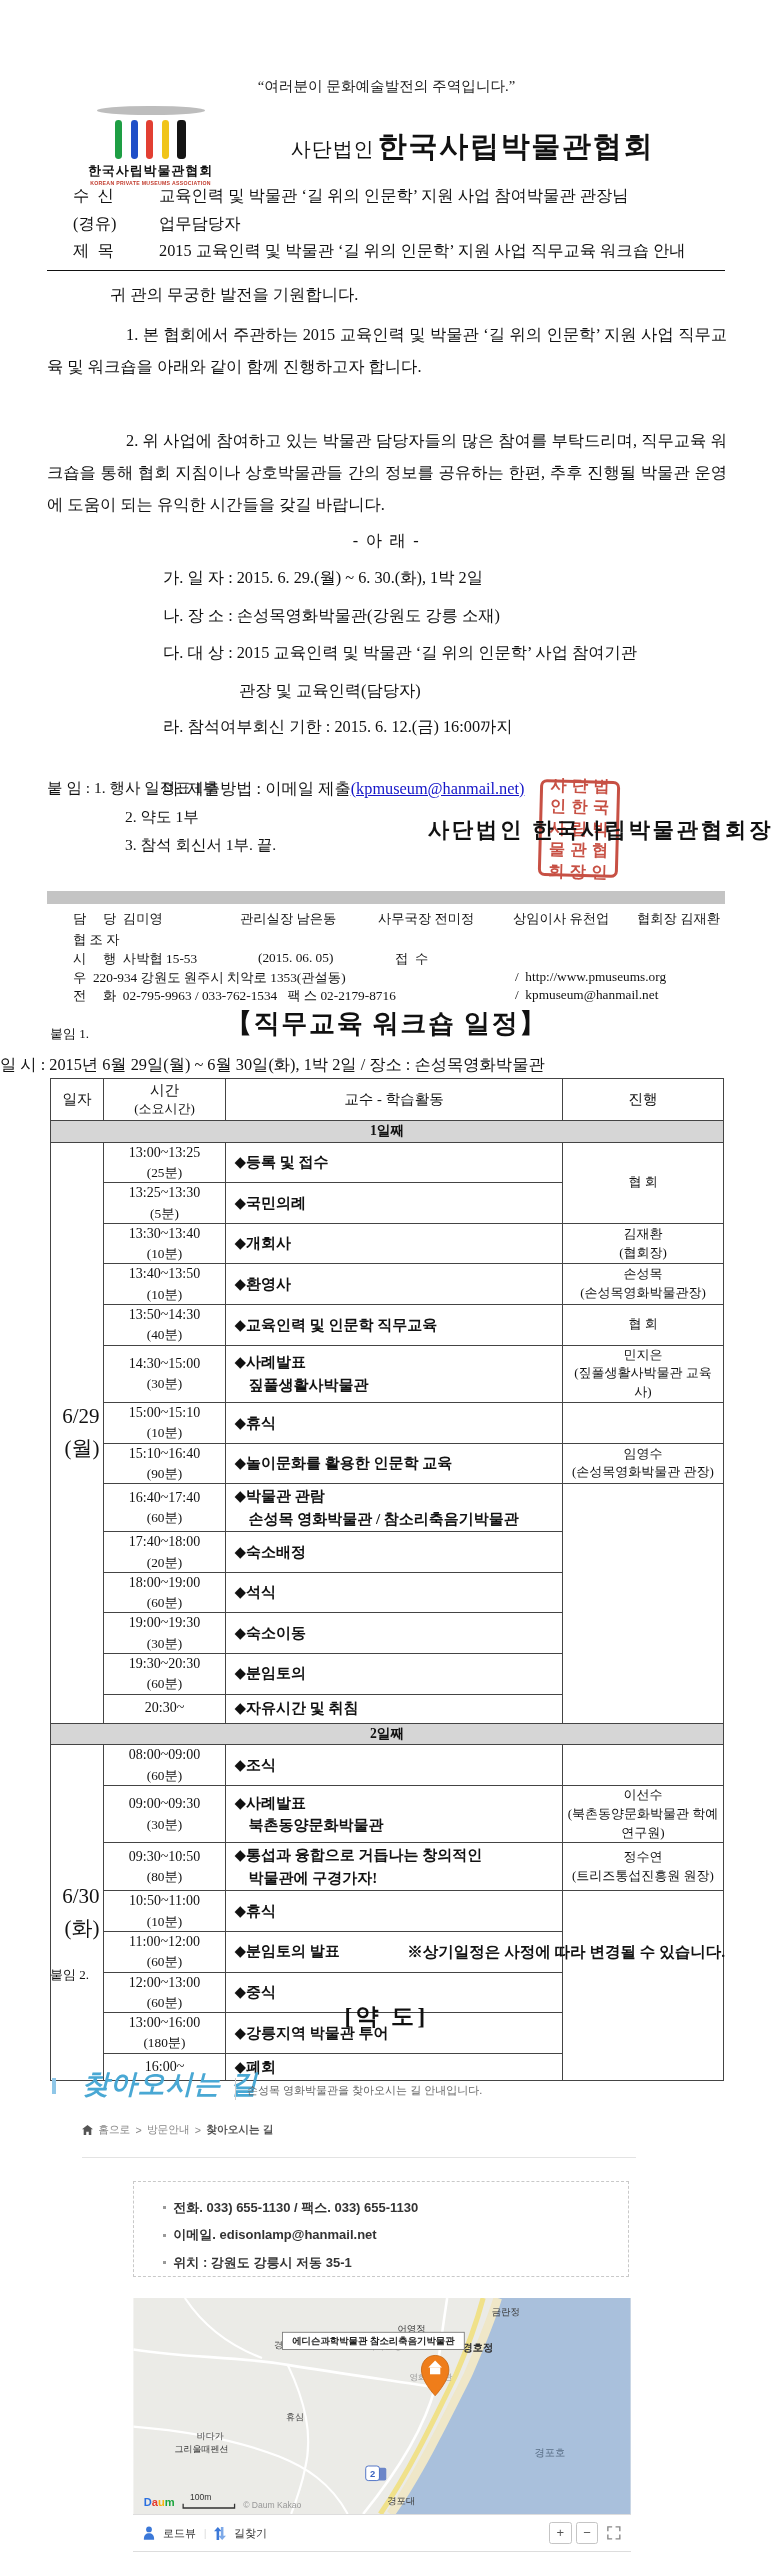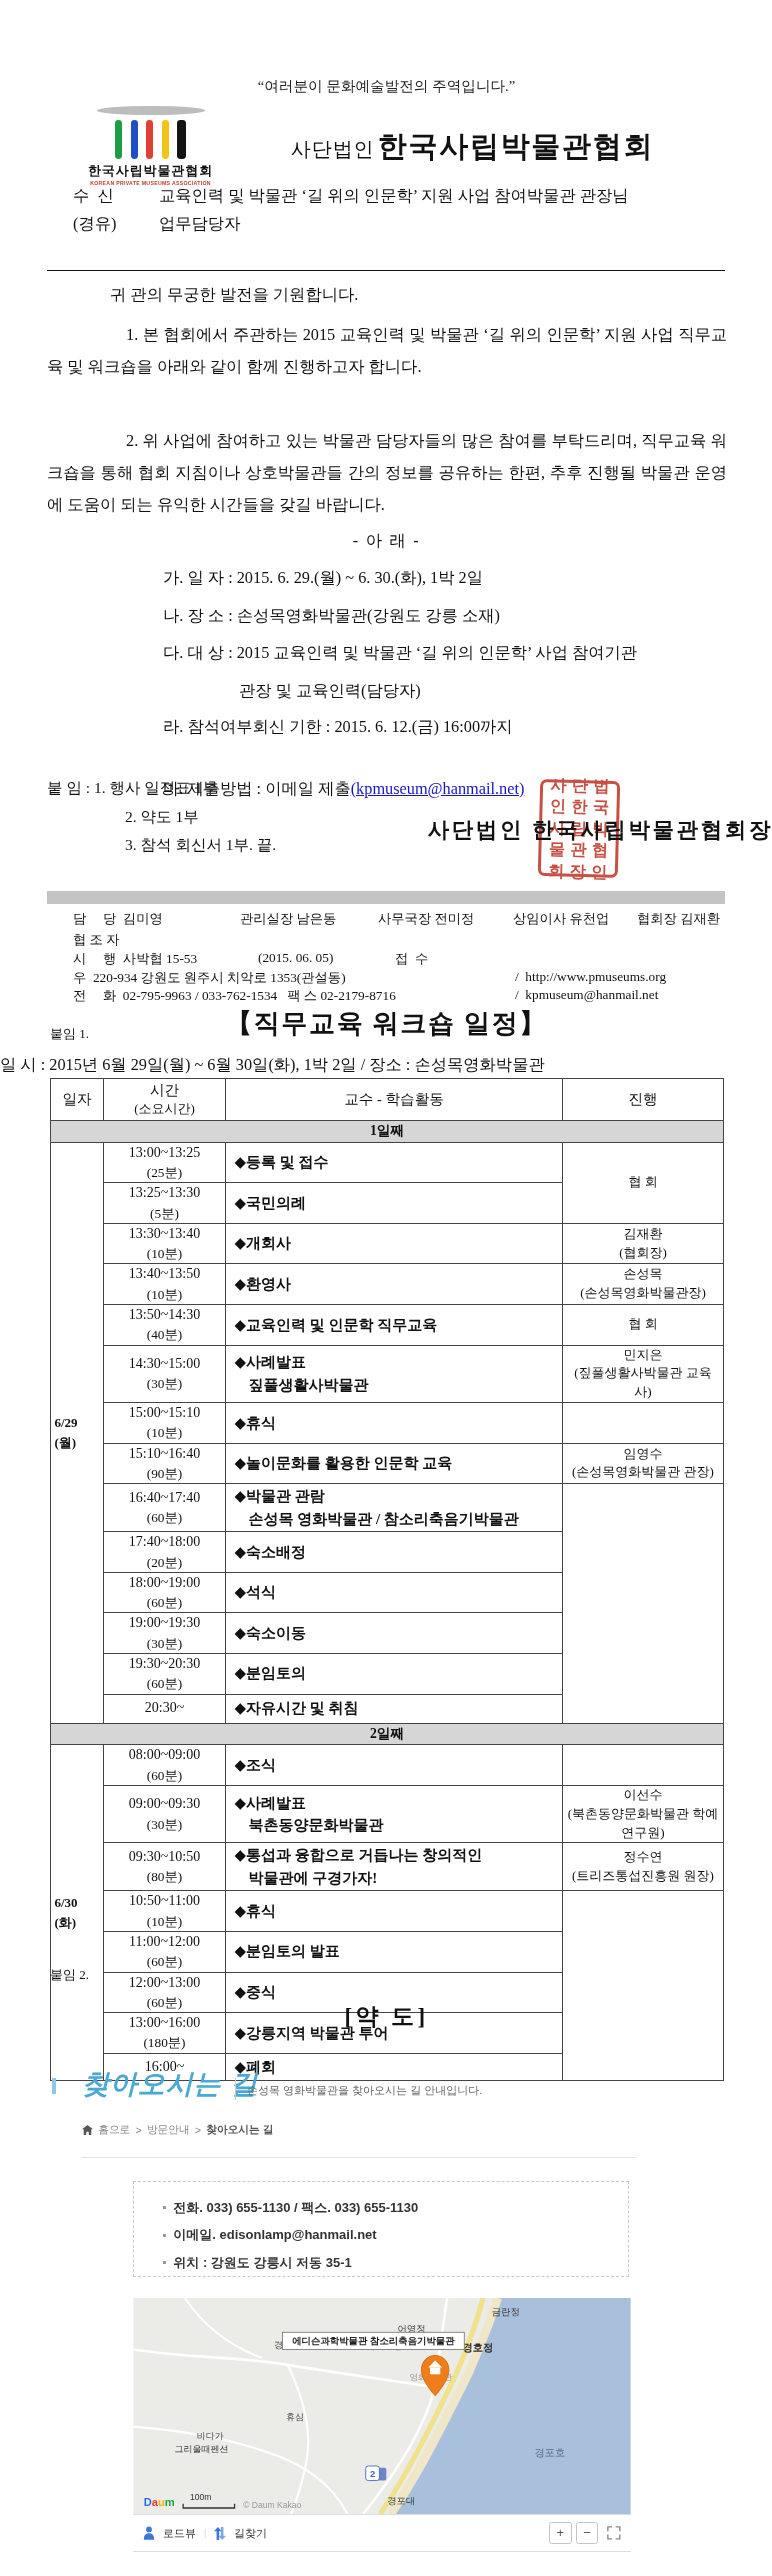--- a/index.html
+++ b/index.html
@@ -43,21 +43,21 @@
   
   .attach-label{font-size:13px;}
   .sched-title{top:1006px;left:0;width:100%;text-align:center;font-size:26px;font-weight:bold;letter-spacing:1.7px;}
   .sched-sub{top:1054px;left:0;width:100%;font-size:16.3px;}
   .sched-wrap{top:1078px;left:50px;width:673px;}
   table.sched{border-collapse:collapse;width:673px;table-layout:fixed;border:1.7px solid #222;font-size:14.6px;}
   table.sched td{border:0.9px solid #444;padding:0 3.4px;vertical-align:middle;}
   .th-cell{text-align:center;height:41px;}
   .th-sub{font-size:13px;}
   tr.band td{background:#d6d6d6;text-align:center;font-size:13.7px;height:19px;font-weight:600;padding:0.9px;}
-  .c-date{text-align:left;font-size:13px;line-height:1.5;font-weight:bold;}
+  .c-date{text-align:right;font-size:21px;line-height:1.5;}
   .c-time{text-align:center;font-size:14px;line-height:1.45;}
   .c-time .dur{font-size:13.3px;}
   .c-act{font-size:15px;line-height:1.5;}
   .c-act .act-main{padding-left:5.2px;font-weight:600;}
   .c-act .act-sub{padding-left:19px;font-weight:600;}
   .c-host{text-align:center;font-size:13px;line-height:1.45;}
   .note{top:1942px;left:47px;width:678px;text-align:right;font-size:15.5px;font-weight:600;}
 
   
   .mapdoc-title{top:2001px;left:0;width:100%;text-align:center;font-size:23px;font-weight:bold;letter-spacing:3.4px;}
@@ -106,20 +106,23 @@
     <span class="title-small">사단법인</span>
     <span class="title-big">한국사립박물관협회</span>
   </div>
 
   <div class="abs addr-row" style="top:185px">
     <span class="addr-label pre">수  신</span><span class="addr-val">교육인력 및 박물관 ‘길 위의 인문학’ 지원 사업 참여박물관 관장님</span>
   </div>
   <div class="abs addr-row" style="top:213px">
     <span class="addr-label pre">(경유)</span><span class="addr-val">업무담당자</span>
   </div>
+  <div class="abs addr-row" style="top:240px">
+    <span class="addr-label pre">제  목</span><span class="addr-val">2015 교육인력 및 박물관 ‘길 위의 인문학’ 지원 사업 직무교육 워크숍 안내</span>
+  </div>
   <div class="abs rule"></div>
 
   <div class="abs greeting">귀 관의 무궁한 발전을 기원합니다.</div>
   <div class="abs para" style="top:319px">1. 본 협회에서 주관하는 2015 교육인력 및 박물관 ‘길 위의 인문학’ 지원 사업 직무교육 및 워크숍을 아래와 같이 함께 진행하고자 합니다.</div>
   <div class="abs para" style="top:425px">2. 위 사업에 참여하고 있는 박물관 담당자들의 많은 참여를 부탁드리며, 직무교육 워크숍을 통해 협회 지침이나 상호박물관들 간의 정보를 공유하는 한편, 추후 진행될 박물관 운영에 도움이 되는 유익한 시간들을 갖길 바랍니다.</div>
   <div class="abs below">- 아  래 -</div>
 
   <div class="abs item" style="top:567px">가. 일 자 : 2015. 6. 29.(월) ~ 6. 30.(화), 1박 2일</div>
   <div class="abs item" style="top:605px">나. 장 소 : 손성목영화박물관(강원도 강릉 소재)</div>
   <div class="abs item" style="top:642px">다. 대 상 : 2015 교육인력 및 박물관 ‘길 위의 인문학’ 사업 참여기관</div>
@@ -452,20 +455,21 @@
             <td class="c-time">
               <div>16:00~</div>
             </td>
             <td class="c-act">
               <div class="act-main">◆폐회</div>
             </td>
           </tr>
         </tbody>
     </table>
   </div>
+  <div class="abs note">※상기일정은 사정에 따라 변경될 수 있습니다.</div>
 
   <div class="abs attach-label" style="top:1966px;left:50px">붙임 2.</div>
   <div class="abs mapdoc-title">[약  도]</div>
 
   <div class="web">
     <div class="abs web-accent"></div>
     <div class="abs web-title">찾아오시는 길</div>
     <div class="abs web-divider"></div>
     <div class="abs web-sub">손성목 영화박물관을 찾아오시는 길 안내입니다.</div>
 

